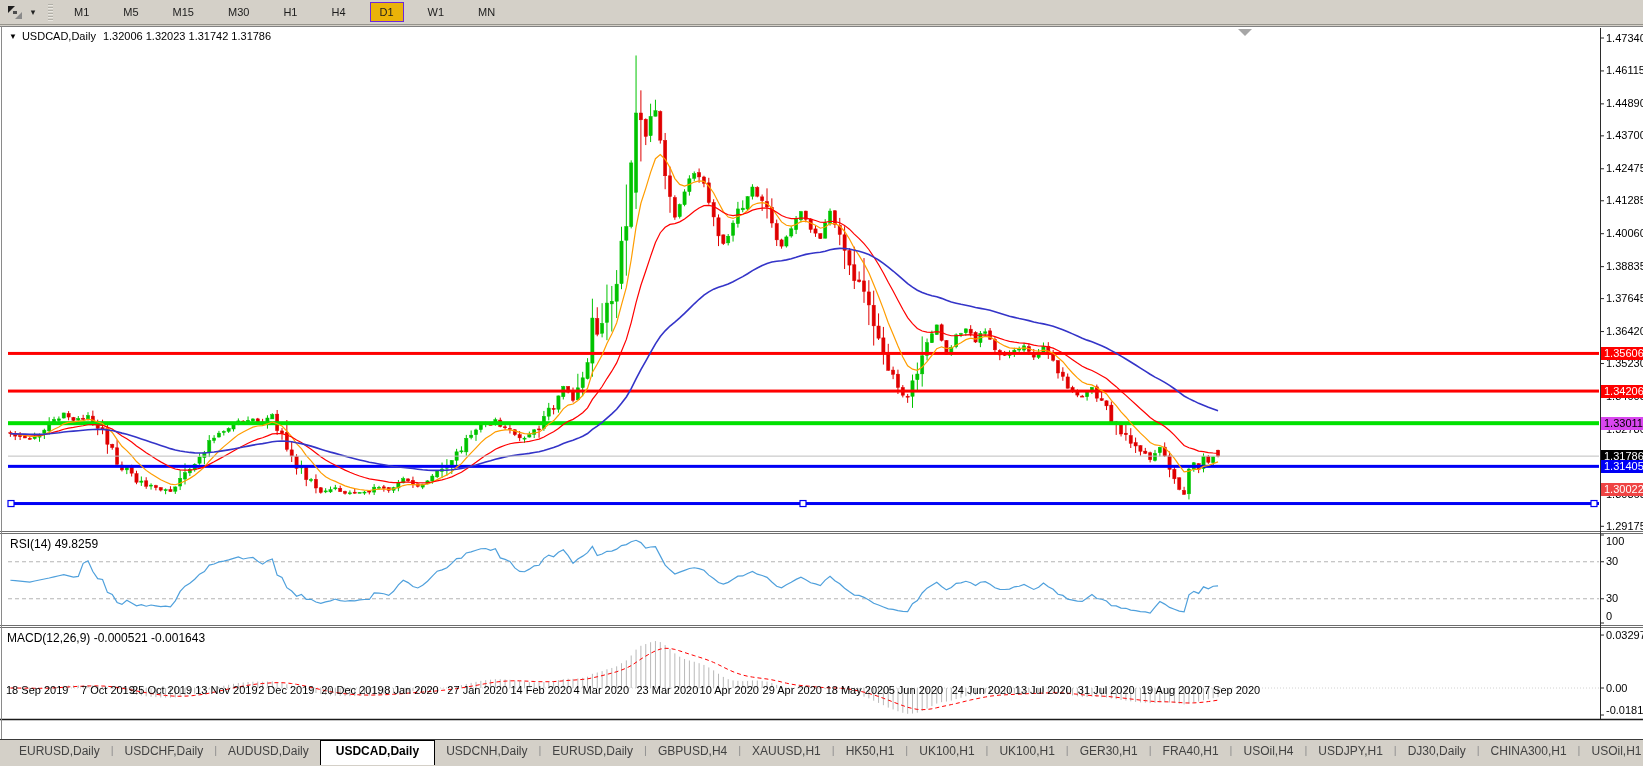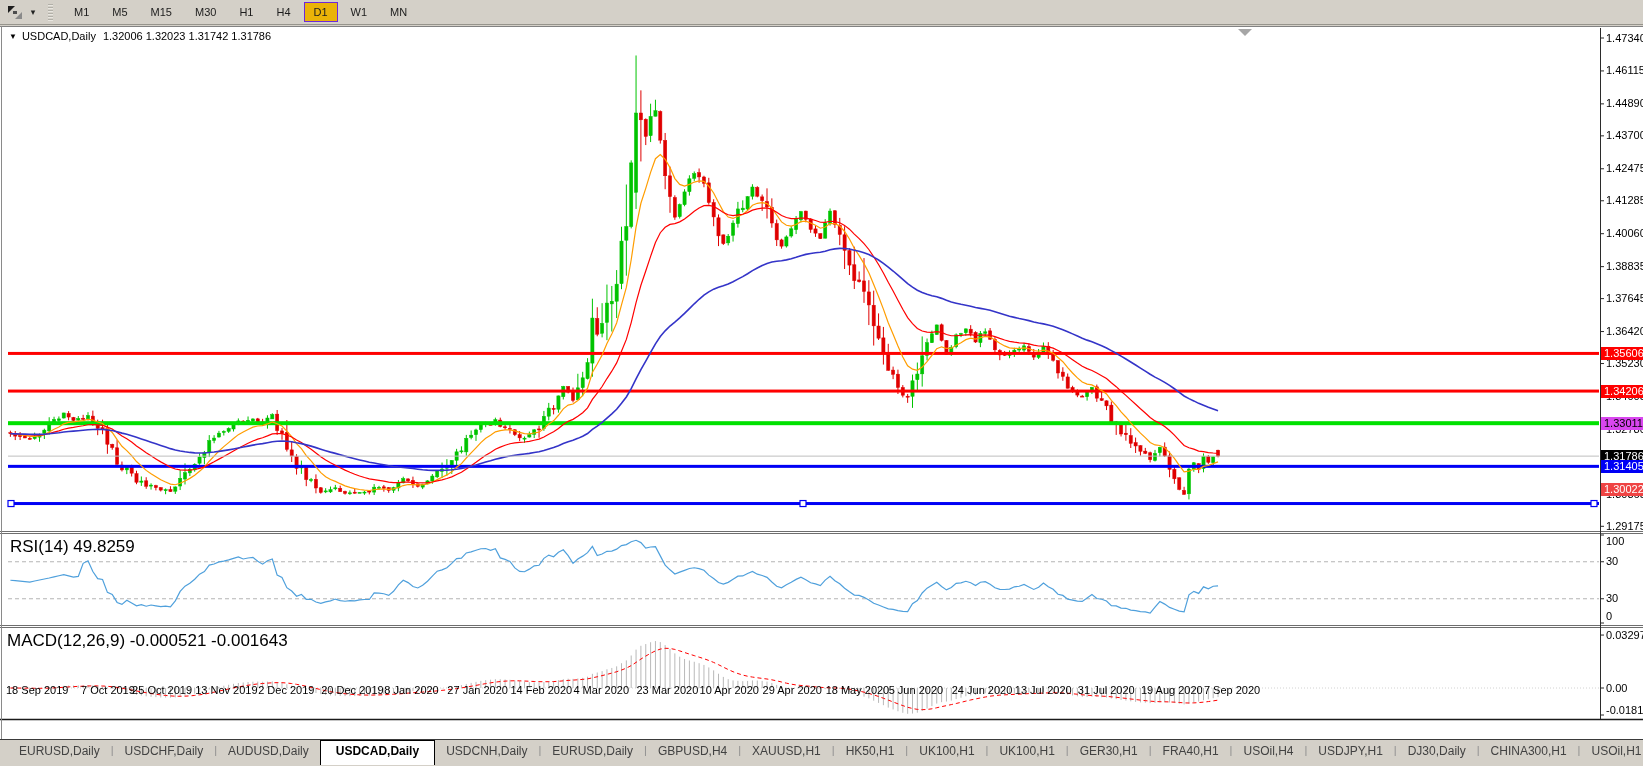--- a/index.html
+++ b/index.html
@@ -13,39 +13,39 @@
     position:absolute;left:0;top:0;width:1643px;height:25px;
     background:#d4d0c8;border-bottom:1px solid #96948c;
     display:flex;align-items:center;box-sizing:border-box;
   }
   .tool-icon{width:20px;height:18px;margin-left:5px;display:flex;align-items:center;justify-content:center;}
   .tool-dd{font-size:9px;color:#222;margin-left:2px;width:12px;text-align:center;}
   .toolbar-grip{
     width:5px;height:17px;margin:0 7px 0 9px;
     background:repeating-linear-gradient(180deg,#b2b0a8 0 1px,#e8e6e0 1px 2px,#d4d0c8 2px 3px);
   }
-  .tf-group{display:flex;align-items:center;gap:3px;margin-left:4px;}
+  .tf-group{display:flex;align-items:center;gap:14px;margin-left:4px;}
   .tf-btn{
     font-size:11px;color:#1c1c1c;padding:0 9px;line-height:18px;height:18px;
     border:1px solid transparent;background:transparent;cursor:default;
   }
   .tf-btn.active{background:#eab308;border:1px solid #6d28d9;}
   
   .chart-window{
     position:absolute;left:0;top:26px;width:1643px;height:713px;
     background:#ffffff;border-top:1px solid #828282;box-sizing:border-box;
   }
   #chart-svg{position:absolute;left:0;top:0;width:1643px;height:739px;z-index:2;}
   .chart-title{
     position:absolute;left:9px;top:30px;z-index:5;font-size:11px;color:#000;
     display:flex;align-items:center;white-space:nowrap;
   }
   .chart-title .tri{font-size:8px;margin-right:5px;color:#000;}
   .chart-title .sym{margin-right:7px;}
-  .panel-label{position:absolute;font-size:17px;color:#000;z-index:5;white-space:nowrap;}
+  .panel-label{position:absolute;font-size:12px;color:#000;z-index:5;white-space:nowrap;}
   .tick{position:absolute;left:1606px;font-size:11px;line-height:13px;color:#000;z-index:3;white-space:nowrap;}
   .tag{
     position:absolute;left:1601px;width:42px;height:13px;z-index:4;
     font-size:11px;line-height:13px;padding-left:3px;box-sizing:border-box;white-space:nowrap;
   }
   .date{position:absolute;top:684px;font-size:11px;color:#000;z-index:3;white-space:nowrap;}
   
   .tabbar{
     position:absolute;left:0;top:739px;width:1643px;height:27px;z-index:6;
     background:#d4d0c8;border-top:1px solid #3a3a3a;box-sizing:border-box;

